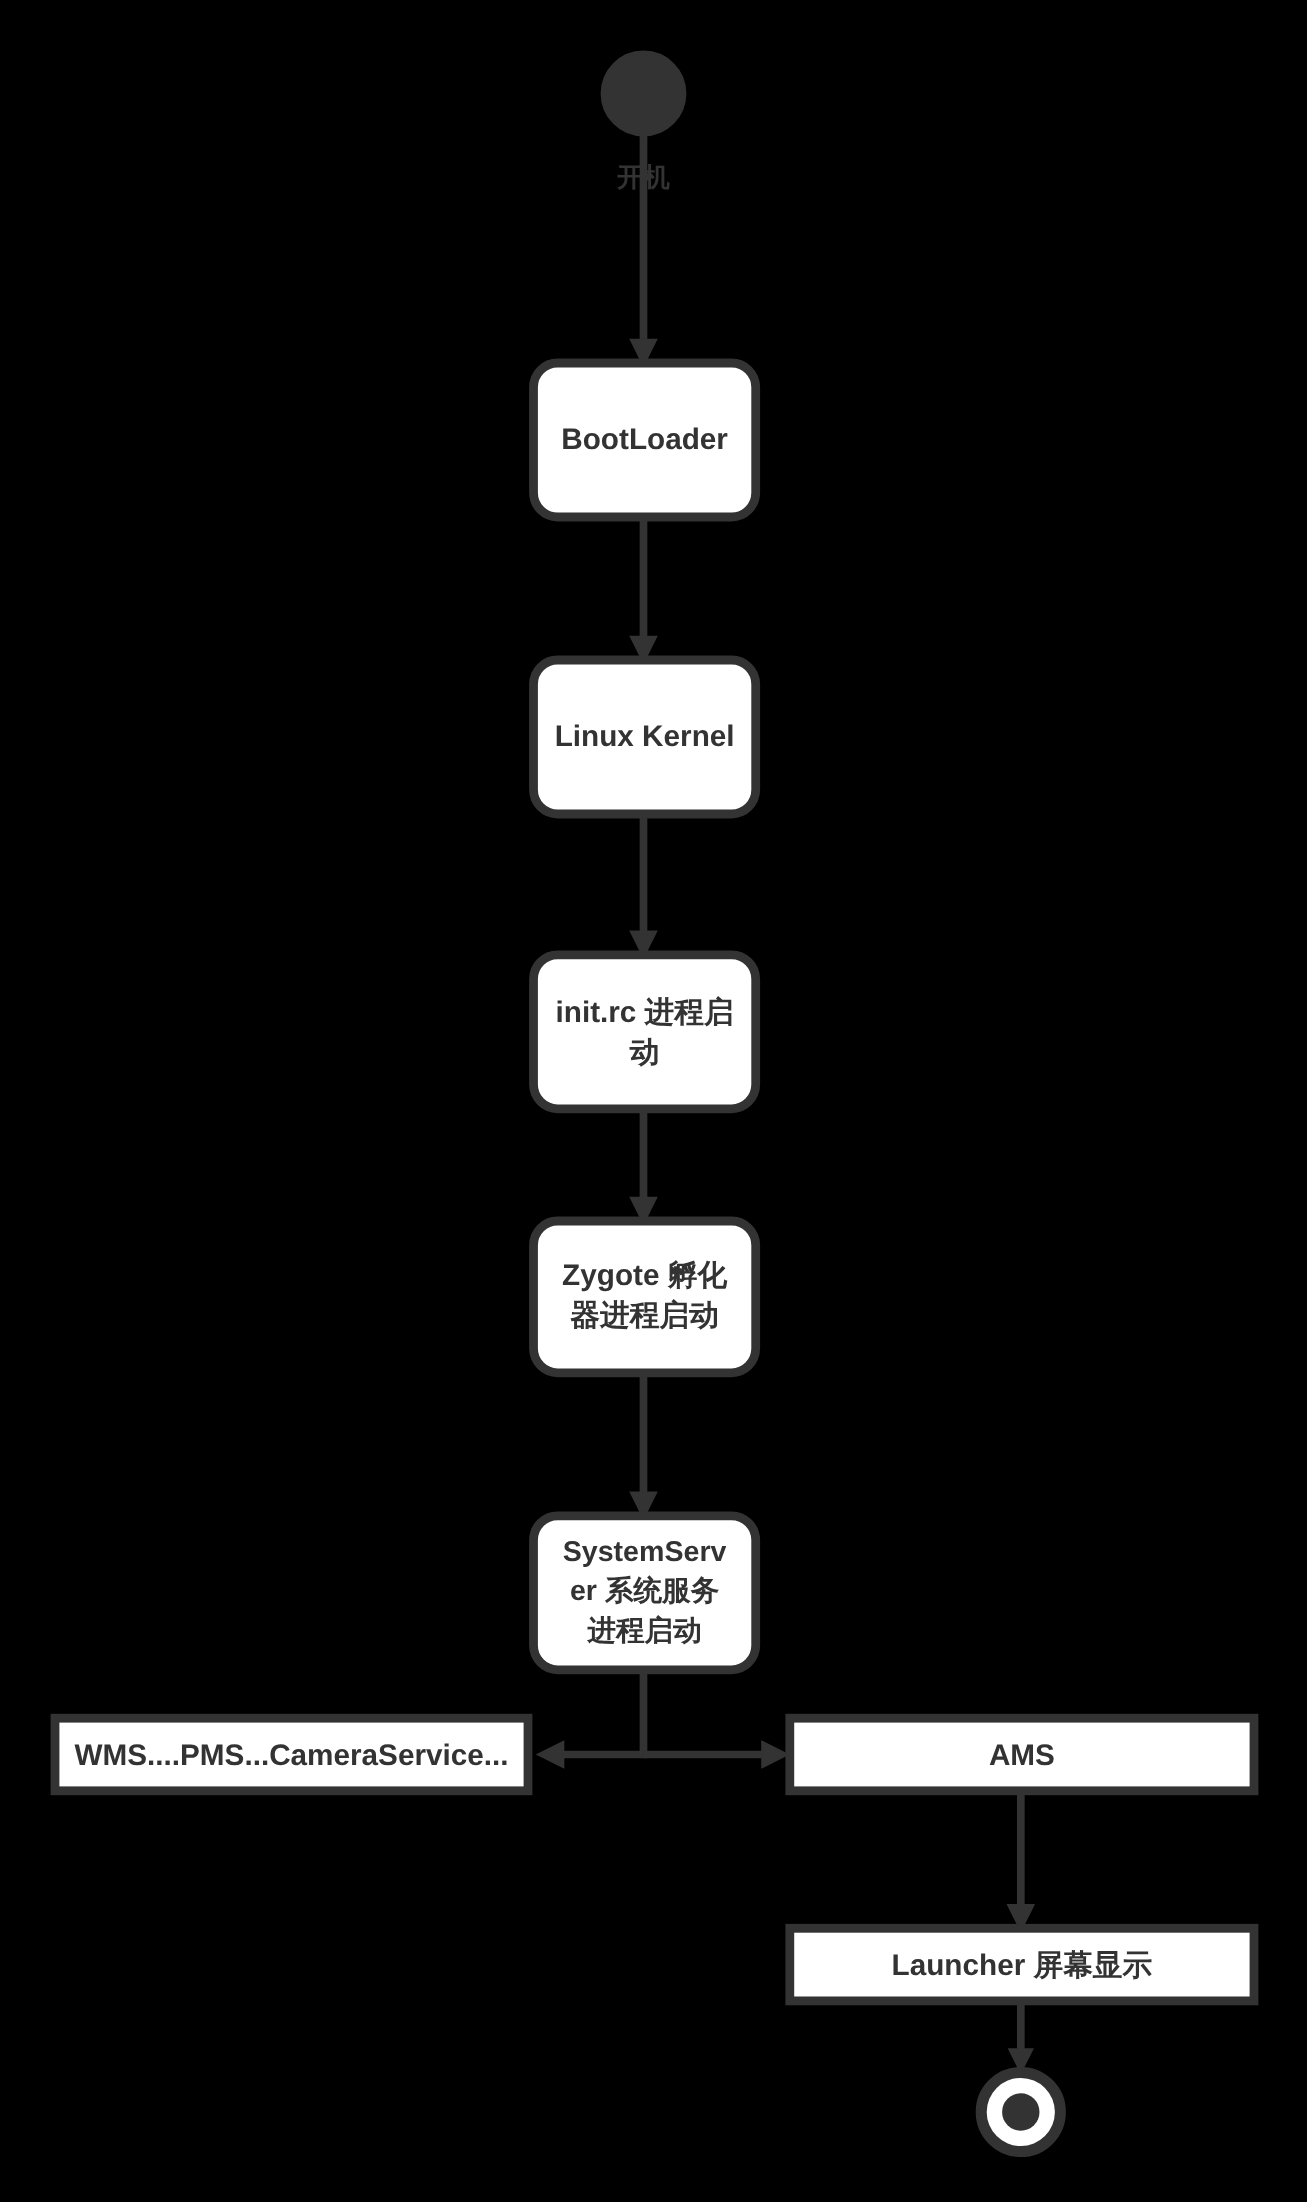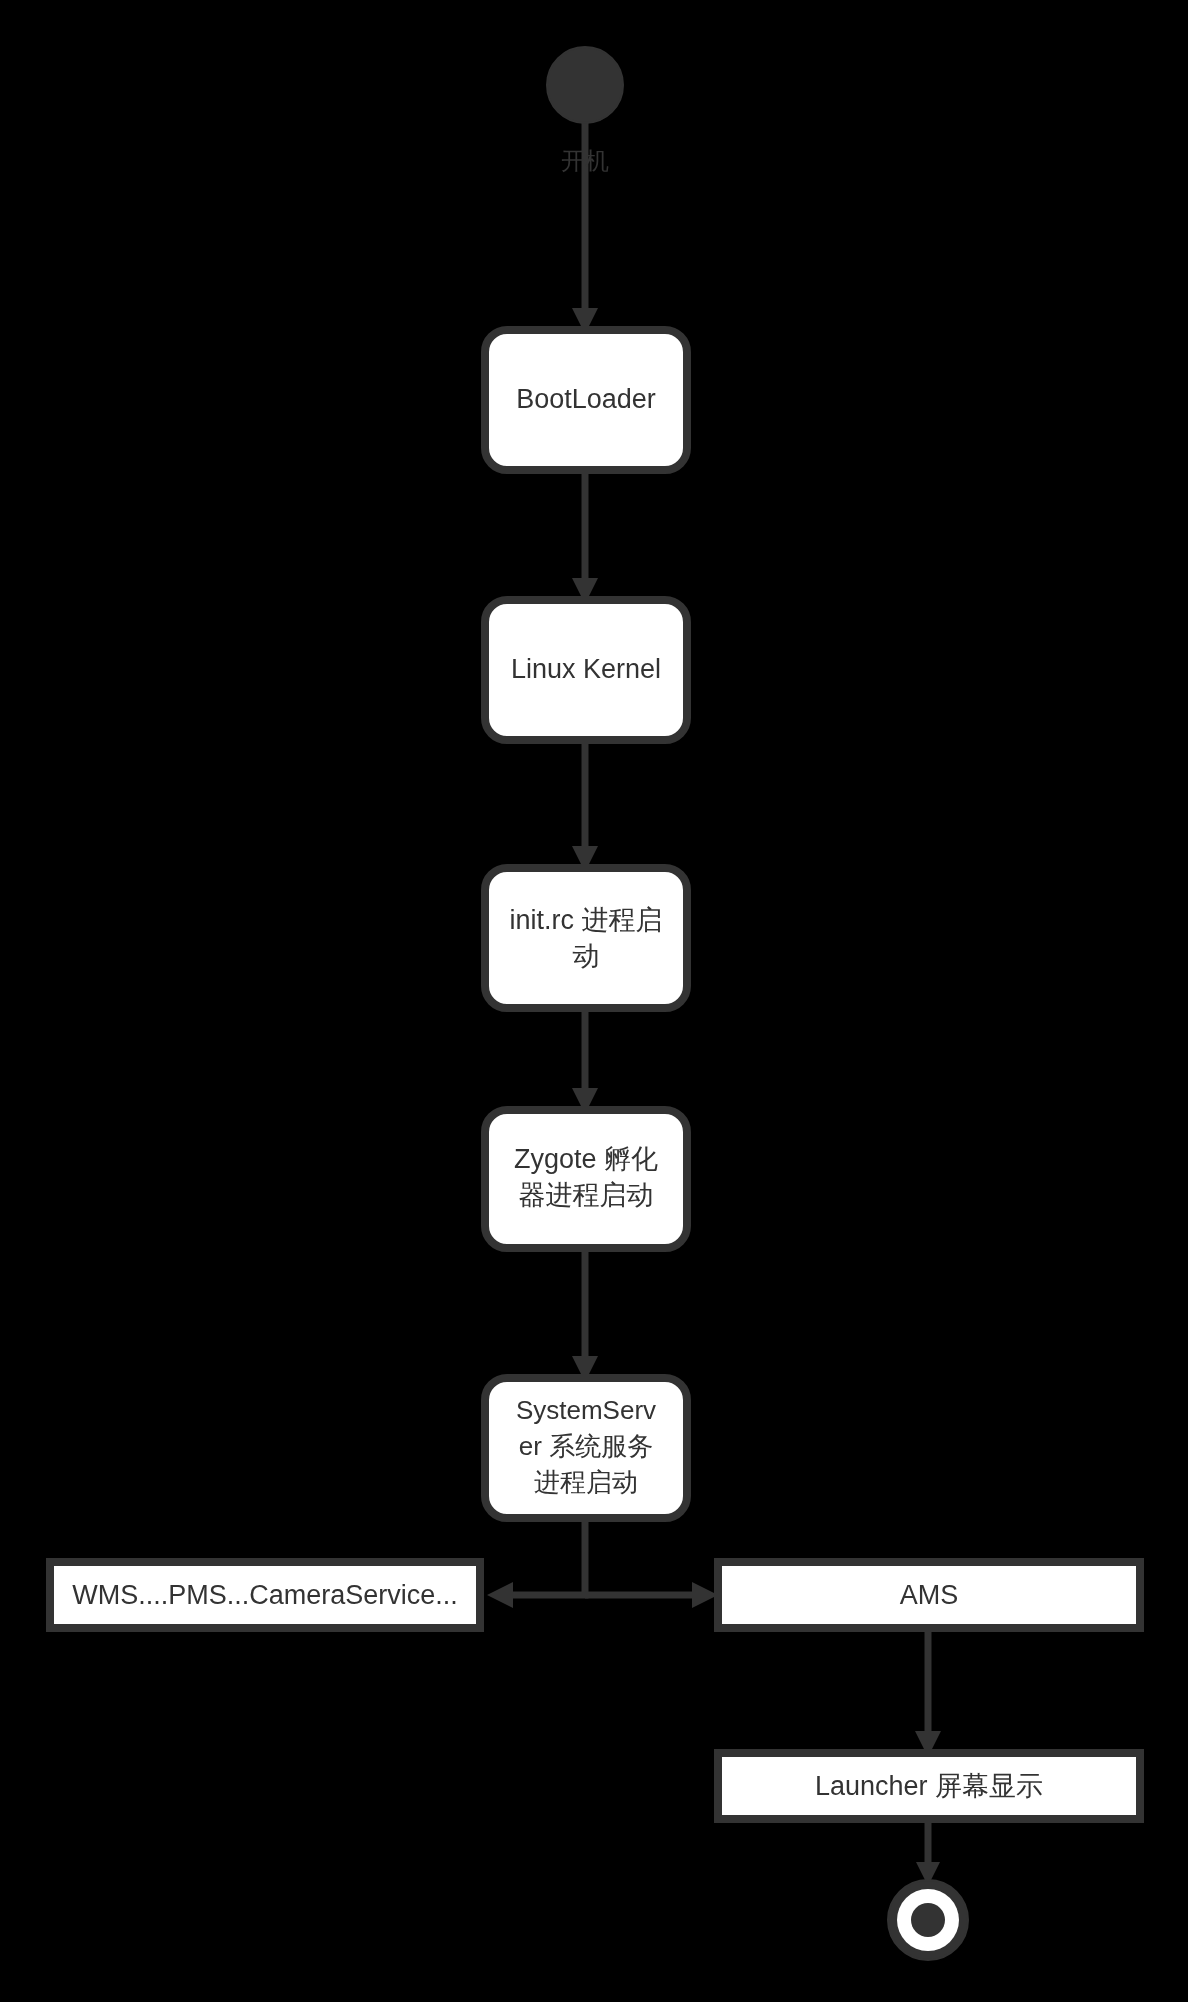--- a/index.html
+++ b/index.html
@@ -12,20 +12,21 @@
     width: 1188px;
     height: 2002px;
     overflow: hidden;
     font-family: "Liberation Sans", "DejaVu Sans", sans-serif;
   }
   #diagram-root {
     position: relative;
     width: 1188px;
     height: 2002px;
     background: #000000;
+    font-weight: bold;
   }
   svg#flowchart {
     display: block;
     width: 1188px;
     height: 2002px;
   }
   .node-shape {
     fill: #ffffff;
     stroke: #333333;
     stroke-width: 8;

